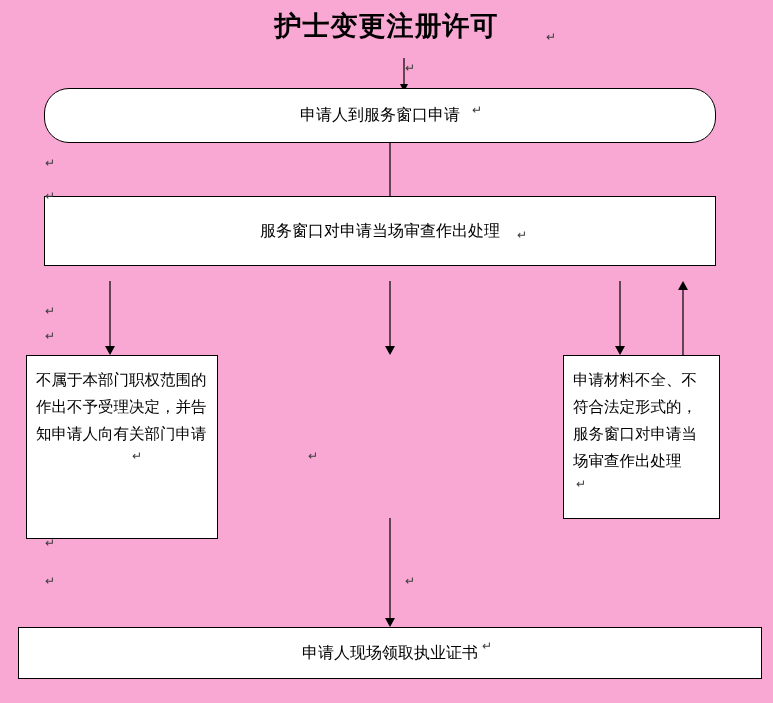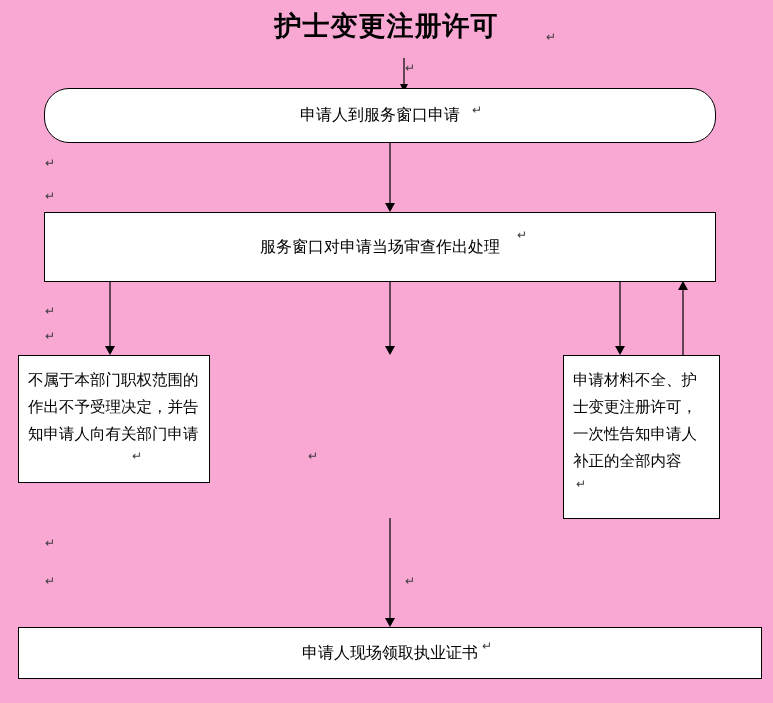--- a/index.html
+++ b/index.html
@@ -93,31 +93,31 @@
     <polygon points="683,281 678,290 688,290" fill="#000000"></polygon>
 
     <line x1="390" y1="518" x2="390" y2="620" stroke="#000000" stroke-width="1.2"></line>
     <polygon points="390,627 385,618 395,618" fill="#000000"></polygon>
   </svg>
 
   <div class="box box-center" style="left:44px; top:88px; width:672px; height:55px;border-radius:25px;">
     <span>申请人到服务窗口申请</span>
   </div>
 
-  <div class="box box-center" style="left:44px; top:212px; width:672px; height:70px;">
+  <div class="box box-center" style="left:44px; top:196px; width:672px; height:70px;">
     <span>服务窗口对申请当场审查作出处理</span>
   </div>
 
-  <div class="box box-para" style="left:18px; top:355px; width:192px; height:128px;">
+  <div class="box box-para" style="left:26px; top:355px; width:192px; height:184px;">
     <span>不属于本部门职权范围的作出不予受理决定，并告知申请人向有关部门申请</span>
   </div>
 
 
   <div class="box box-para" style="left:563px; top:355px; width:157px; height:164px;">
-    <span>申请材料不全、护士变更注册许可，一次性告知申请人补正的全部内容</span>
+    <span>申请材料不全、不符合法定形式的，服务窗口对申请当场审查作出处理</span>
   </div>
 
   <div class="box box-center" style="left:18px; top:627px; width:744px; height:52px;">
     <span>申请人现场领取执业证书</span>
   </div>
 
   <span class="pilcrow" style="left:405px; top:62px;">↵</span>
   <span class="pilcrow" style="left:472px; top:104px;">↵</span>
   <span class="pilcrow" style="left:45px; top:157px;">↵</span>
   <span class="pilcrow" style="left:45px; top:190px;">↵</span>

